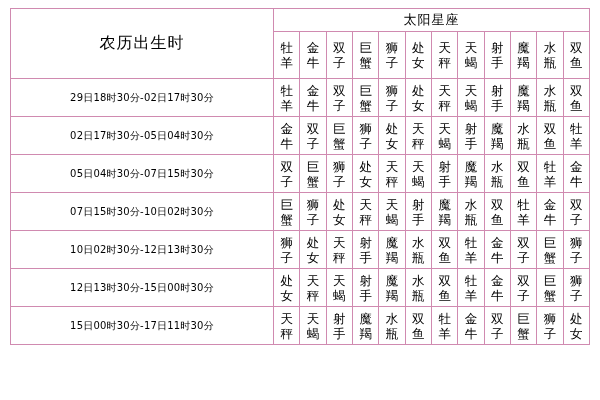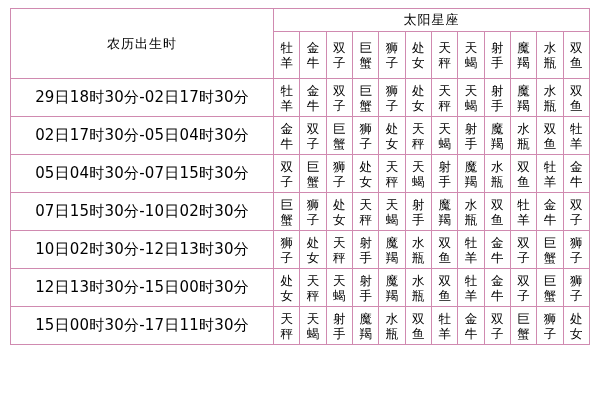--- a/index.html
+++ b/index.html
@@ -30,36 +30,36 @@
   table.zodiac td, table.zodiac th {
     border: 1px solid #d08ab0;
     padding: 0;
     text-align: center;
     vertical-align: middle;
     color: #000000;
     font-weight: normal;
   }
   .corner-cell {
     width: 262px;
-    font-size: 13px;
+    font-size: 16px;
     letter-spacing: 1px;
   }
   .head-span {
     font-size: 13px;
     height: 22px;
     letter-spacing: 1px;
     font-family: Liberation Serif, serif;
   }
   .sign-head {
     height: 46px;
     font-size: 12.5px;
     line-height: 15px;
   }
   .time-cell {
-    font-size: 15px;
+    font-size: 10px;
     height: 37px;
     letter-spacing: 0.2px;
     margin-left: 12px;
   }
   .sign-cell {
     font-size: 12.5px;
     line-height: 15px;
     height: 37px;
   }
   .vert {

